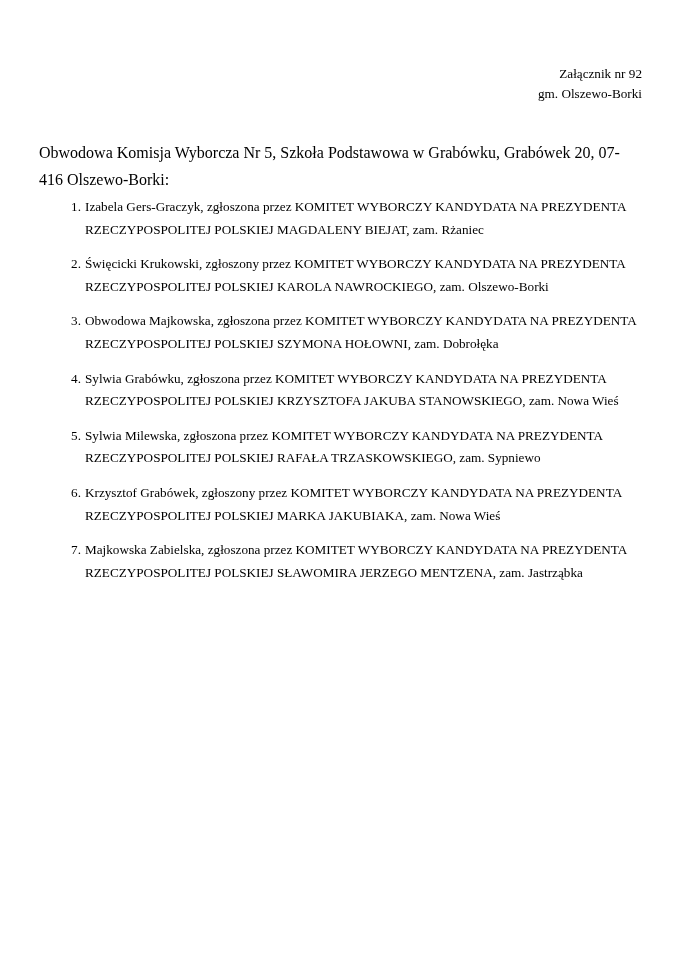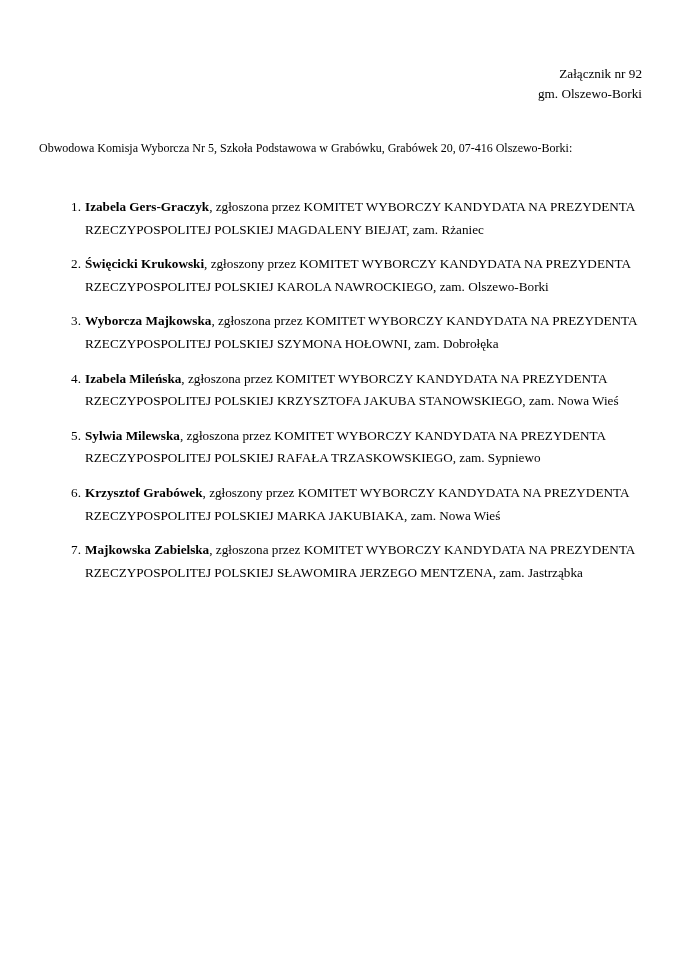--- a/index.html
+++ b/index.html
@@ -38,21 +38,21 @@
   .doc-header .hdr-line {
     display: block;
   }
 
   
   .intro {
     position: absolute;
     top: 123px;
     left: 39px;
     width: 602px;
-    font-size: 12px;
+    font-size: 16px;
     line-height: 27px;
     text-align: left;
   }
 
   
   .candidate-list {
     position: absolute;
     top: 196px;
     left: 39px;
     width: 608px;
@@ -78,21 +78,21 @@
     position: absolute;
     left: 22px;
     top: 0;
     width: 20px;
     text-align: right;
     font-size: 13.2px;
     line-height: 22.6px;
   }
 
   .item-name {
-    font-weight: bold;
+    font-weight: normal;
   }
 
   .item-body {
     font-weight: normal;
   }
 
   
   .committee {
     font-weight: normal;
   }
@@ -116,26 +116,26 @@
       <span class="item-name">Izabela Gers-Graczyk</span><span class="item-body committee">, zgłoszona przez KOMITET WYBORCZY KANDYDATA NA PREZYDENTA RZECZYPOSPOLITEJ POLSKIEJ MAGDALENY BIEJAT, zam. Rżaniec</span>
     </li>
 
     <li class="candidate-item">
       <span class="item-number">2.</span>
       <span class="item-name">Święcicki Krukowski</span><span class="item-body committee">, zgłoszony przez KOMITET WYBORCZY KANDYDATA NA PREZYDENTA RZECZYPOSPOLITEJ POLSKIEJ KAROLA NAWROCKIEGO, zam. Olszewo-Borki</span>
     </li>
 
     <li class="candidate-item">
       <span class="item-number">3.</span>
-      <span class="item-name">Wyborcza Majkowska</span><span class="item-body committee">, zgłoszona przez KOMITET WYBORCZY KANDYDATA NA PREZYDENTA RZECZYPOSPOLITEJ POLSKIEJ SZYMONA HOŁOWNI, zam. Dobrołęka</span>
+      <span class="item-name">Obwodowa Majkowska</span><span class="item-body committee">, zgłoszona przez KOMITET WYBORCZY KANDYDATA NA PREZYDENTA RZECZYPOSPOLITEJ POLSKIEJ SZYMONA HOŁOWNI, zam. Dobrołęka</span>
     </li>
 
     <li class="candidate-item">
       <span class="item-number">4.</span>
-      <span class="item-name">Izabela Mileńska</span><span class="item-body committee">, zgłoszona przez KOMITET WYBORCZY KANDYDATA NA PREZYDENTA RZECZYPOSPOLITEJ POLSKIEJ KRZYSZTOFA JAKUBA STANOWSKIEGO, zam. Nowa Wieś</span>
+      <span class="item-name">Sylwia Grabówku</span><span class="item-body committee">, zgłoszona przez KOMITET WYBORCZY KANDYDATA NA PREZYDENTA RZECZYPOSPOLITEJ POLSKIEJ KRZYSZTOFA JAKUBA STANOWSKIEGO, zam. Nowa Wieś</span>
     </li>
 
     <li class="candidate-item">
       <span class="item-number">5.</span>
       <span class="item-name">Sylwia Milewska</span><span class="item-body committee">, zgłoszona przez KOMITET WYBORCZY KANDYDATA NA PREZYDENTA RZECZYPOSPOLITEJ POLSKIEJ RAFAŁA TRZASKOWSKIEGO, zam. Sypniewo</span>
     </li>
 
     <li class="candidate-item">
       <span class="item-number">6.</span>
       <span class="item-name">Krzysztof Grabówek</span><span class="item-body committee">, zgłoszony przez KOMITET WYBORCZY KANDYDATA NA PREZYDENTA RZECZYPOSPOLITEJ POLSKIEJ MARKA JAKUBIAKA, zam. Nowa Wieś</span>

